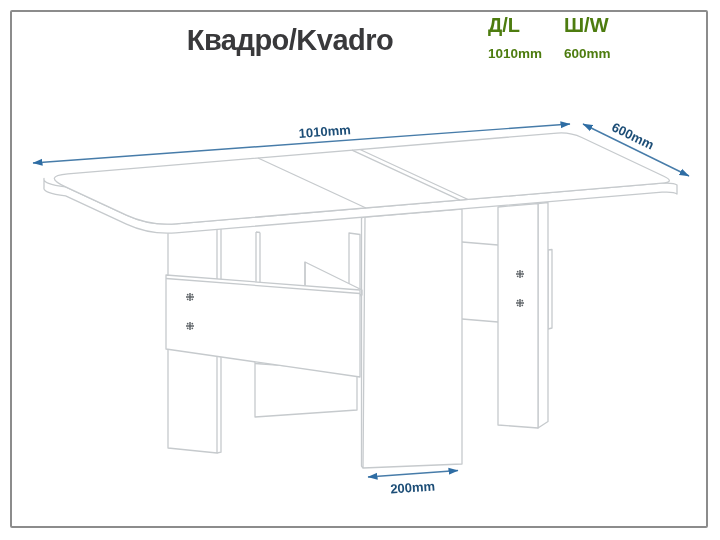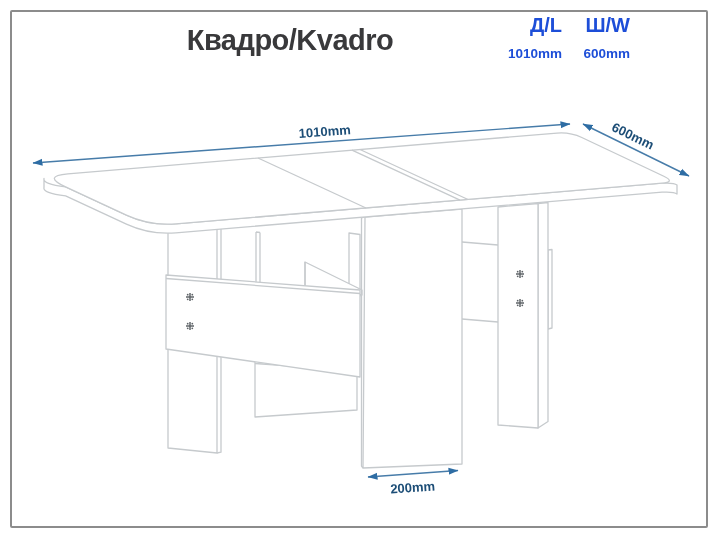--- a/index.html
+++ b/index.html
@@ -2,21 +2,21 @@
 <html><head>
 <meta charset="utf-8">
 <style>
   html,body{margin:0;padding:0;background:#fff;}
   .stage{position:relative;width:720px;height:540px;background:#ffffff;overflow:hidden;
          font-family:"Liberation Sans", sans-serif;}
   .frame{position:absolute;left:10px;top:10px;width:698px;height:518px;
          border:2px solid #8c8c8c;border-radius:2px;box-sizing:border-box;}
   .title{position:absolute;left:150px;top:24px;width:280px;text-align:center;
          font-size:29px;font-weight:bold;color:#39393b;letter-spacing:-0.5px;}
-  .spec-col{position:absolute;text-align:right;color:#1d4ed8;}
+  .spec-col{position:absolute;text-align:left;color:#4d7c0f;}
   .spec-col .lbl{font-size:20px;font-weight:bold;}
   .spec-col .val{font-size:13.5px;font-weight:bold;margin-top:9px;}
   .c1{left:488px;top:14px;width:74px;}
   .c2{left:564px;top:14px;width:66px;}
   .c3{left:639px;top:14px;width:66px;}
   svg{position:absolute;left:0;top:0;}
   svg .wood{stroke:#c6cacd;stroke-width:1.3;fill:none;stroke-linejoin:round;}
   svg .woodf{stroke:#c6cacd;stroke-width:1.3;fill:#ffffff;stroke-linejoin:round;}
   svg .dim{stroke:#477ca9;stroke-width:1.4;fill:none;}
   svg .dimtxt{fill:#1d4e77;font-family:"Liberation Sans",sans-serif;

